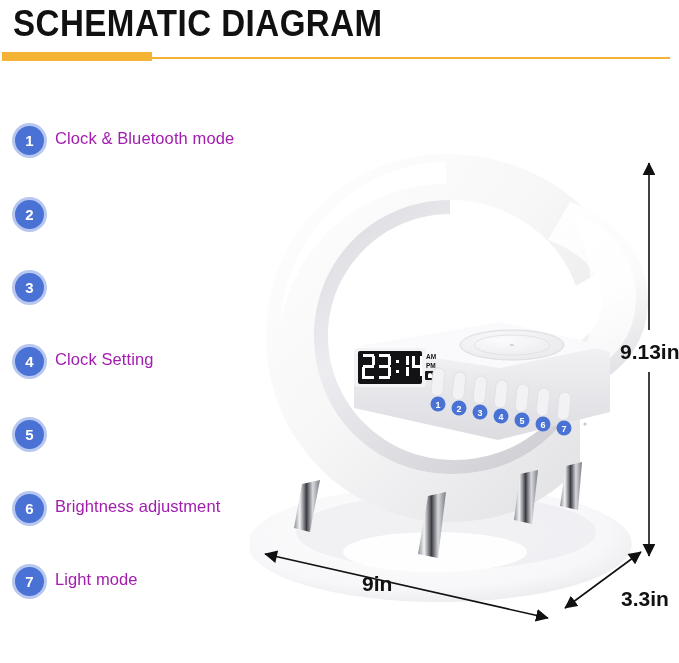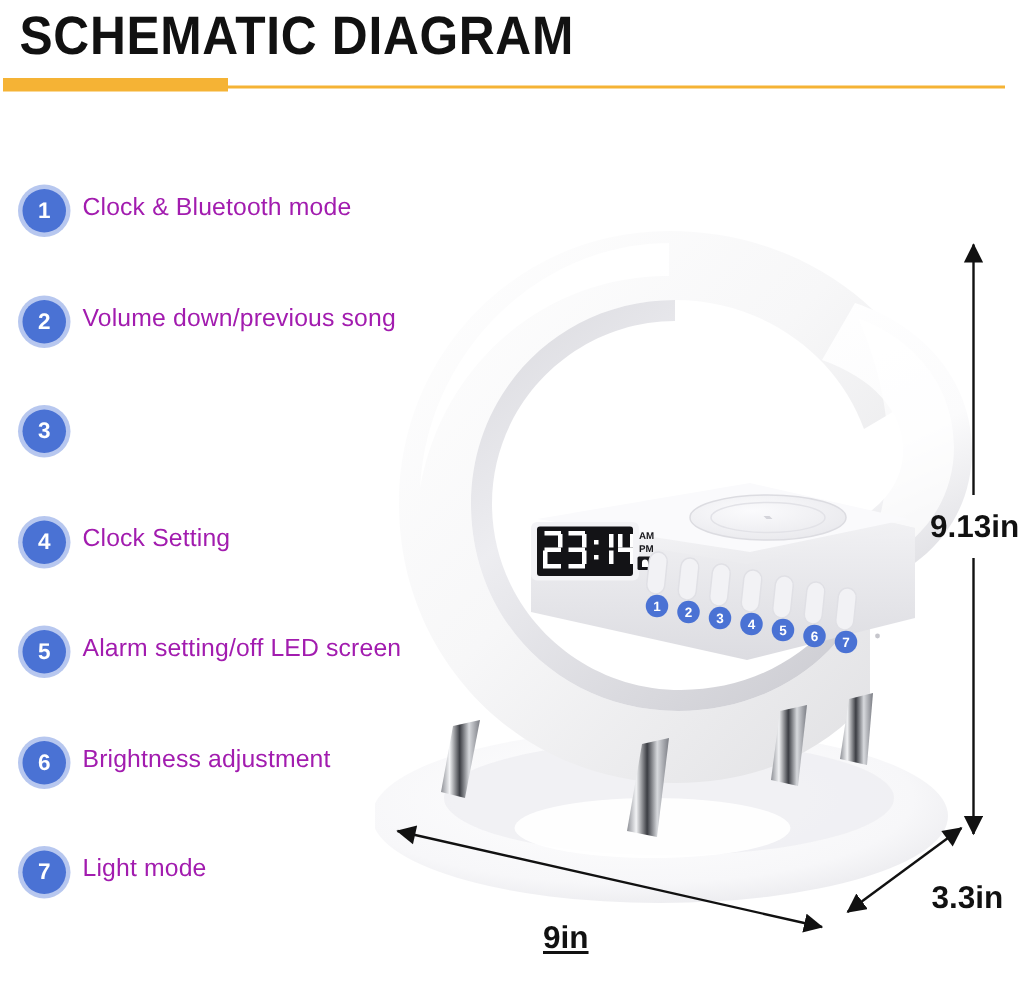--- a/index.html
+++ b/index.html
@@ -117,56 +117,54 @@
   }
   .dim-label {
     position: absolute;
     font-size: 21px;
     font-weight: bold;
     color: #111111;
     font-family: "Liberation Sans", sans-serif;
     white-space: nowrap;
   }
   #dim-height-label { left: 620px; top: 340px; }
-  #dim-width-label  { left: 362px; top: 614px; text-decoration: underline; }
+  #dim-width-label  { left: 362px; top: 572px; }
   #dim-depth-label  { left: 621px; top: 587px; }
 </style>
 </head>
 <body>
 
 <div id="title-block">
   <div id="page-title">SCHEMATIC DIAGRAM</div>
   <div id="divider-thick"></div>
   <div id="divider-thin"></div>
 </div>
 
 <div id="legend">
 
   <div class="legend-item">
     <div class="legend-badge">1</div>
     <div class="legend-label">Clock &amp; Bluetooth mode</div>
   </div>
 
   <div class="legend-item">
     <div class="legend-badge">2</div>
-    <div class="legend-label">Volume down/previous song</div>
   </div>
 
   <div class="legend-item">
     <div class="legend-badge">3</div>
   </div>
 
   <div class="legend-item">
     <div class="legend-badge">4</div>
     <div class="legend-label">Clock Setting</div>
   </div>
 
   <div class="legend-item">
     <div class="legend-badge">5</div>
-    <div class="legend-label">Alarm setting/off LED screen</div>
   </div>
 
   <div class="legend-item">
     <div class="legend-badge">6</div>
     <div class="legend-label">Brightness adjustment</div>
   </div>
 
   <div class="legend-item">
     <div class="legend-badge">7</div>
     <div class="legend-label">Light mode</div>

